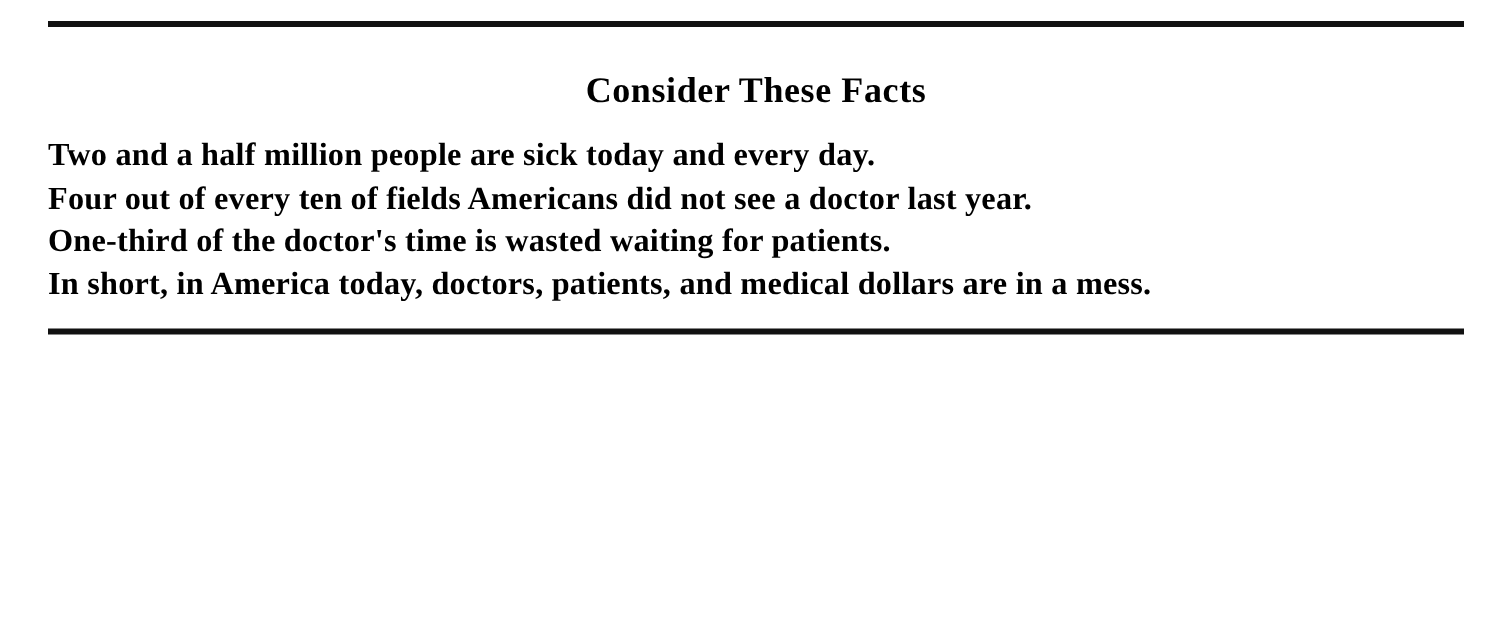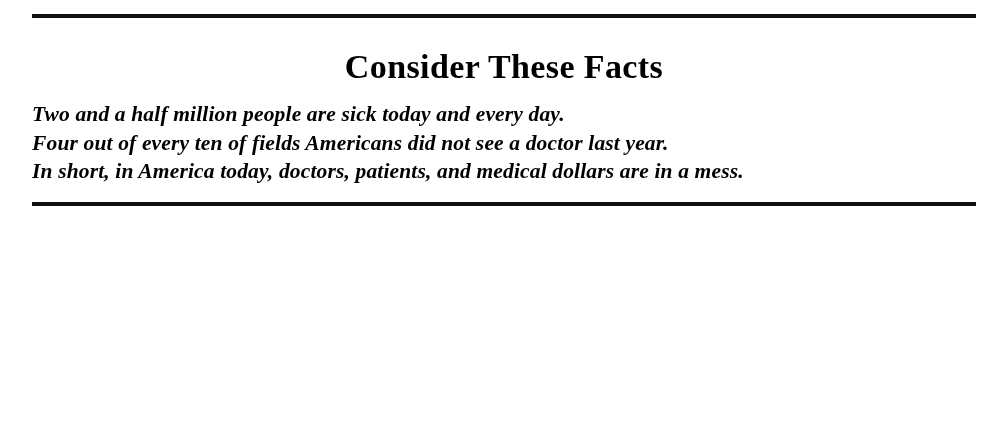--- a/index.html
+++ b/index.html
@@ -30,21 +30,21 @@
   .rule-top {
     margin-top: 14px;
   }
   .rule-bottom {
     margin-top: 16px;
   }
   .title {
     text-align: center;
     font-family: "Liberation Serif", serif;
     font-weight: bold;
-    font-size: 34px;
+    font-size: 24px;
     letter-spacing: 0.4px;
     margin-top: 30px;
     margin-bottom: 14px;
     color: #000000;
   }
   .facts {
     width: 944px;
     margin: 0 auto;
     padding: 0;
     list-style: none;
@@ -55,33 +55,33 @@
     font-size: 21.5px;
     line-height: 28.5px;
     letter-spacing: 0.15px;
     color: #000000;
     text-indent: 0;
     padding-left: 46px;
     margin: 0 0 0 0;
   }
   .fact .first-line {
     margin-left: -46px;
-    font-style: italic;
   }
 </style>
 </head>
 <body>
 
 <div class="page">
 
   <div class="rule rule-top"></div>
 
   <h1 class="title">Consider These Facts</h1>
 
   <div class="facts">
     <p class="fact"><span class="first-line">Two and a half million people are sick today and every day.</span></p>
     <p class="fact"><span class="first-line">Four out of every ten of fields Americans did not see a doctor last year.</span></p>
+    <p class="fact"><span class="first-line">One-third of the doctor's time is wasted waiting for patients.</span></p>
     <p class="fact"><span class="first-line">In short, in America today, doctors, patients, and medical dollars are in a mess.</span></p>
   </div>
 
   <div class="rule rule-bottom"></div>
 
 </div>
 
 </body></html>

